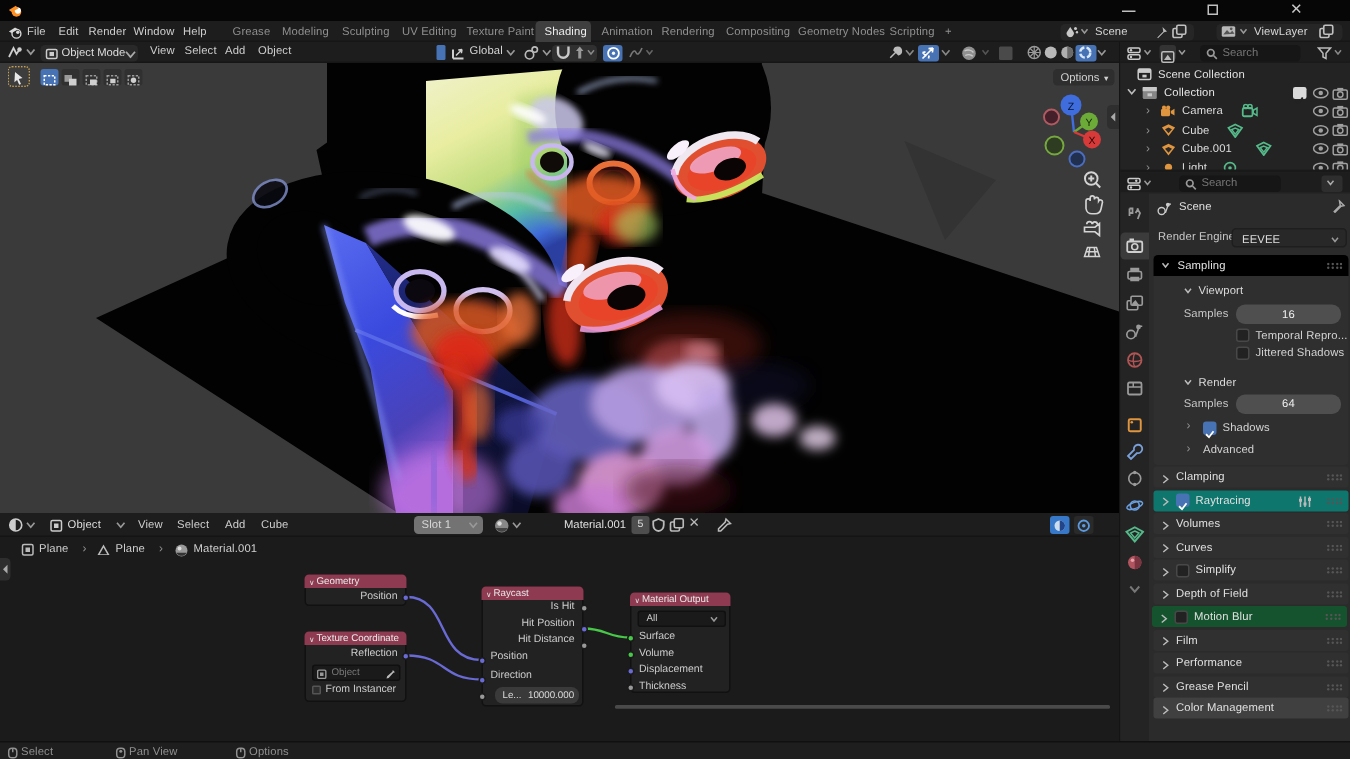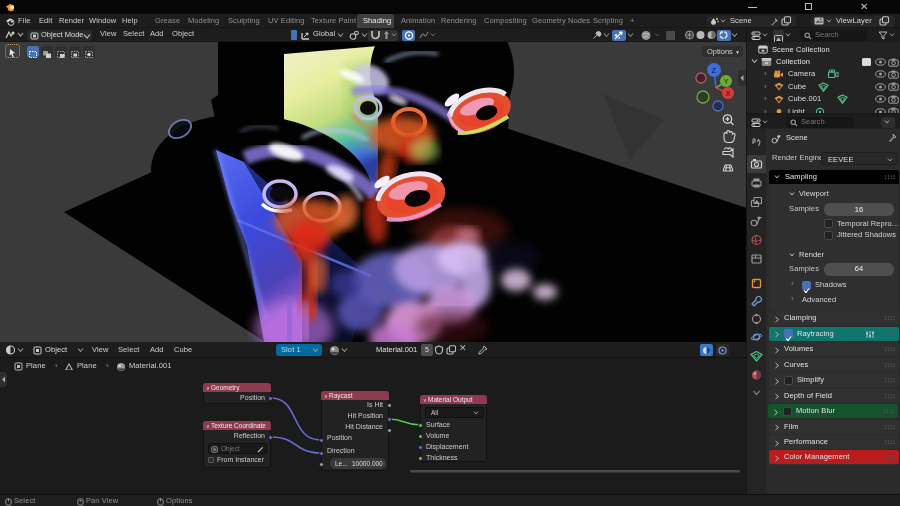--- a/index.html
+++ b/index.html
@@ -392,21 +392,21 @@
         <rect x="3" y="3" width="3" height="3" fill="#ccc"></rect>
       </svg>
     <div class="abs txt" style="left:45px;top:0.5px;color:#dedede">Object</div>
     <svg class="abs" style="left:77px;top:6px" width="8" height="5">
         <path d="M1 0.5 l2.5 3 l2.5 -3" stroke="#999" stroke-width="1.1" fill="none"></path>
       </svg>
     <div class="abs txt" style="left:92px;top:0.5px">View</div>
     <div class="abs txt" style="left:118px;top:0.5px">Select</div>
     <div class="abs txt" style="left:150px;top:0.5px">Add</div>
     <div class="abs txt" style="left:174px;top:0.5px">Cube</div>
-    <div class="abs" style="left:276px;top:2px;width:46px;height:12px;background:#0369a1;border-radius:3px">
+    <div class="abs" style="left:276px;top:2px;width:46px;height:12px;background:#737373;border-radius:3px">
       <div class="abs txt" style="left:5px;top:-1px;color:#d8d8d8">Slot 1</div>
       <svg class="abs" style="left:36px;top:4px" width="8" height="5">
           <path d="M1 0.5 l2.5 3 l2.5 -3" stroke="#999" stroke-width="1.1" fill="none"></path>
         </svg>
     </div>
     <svg class="abs" style="left:329px;top:2.5px" width="11" height="11" viewBox="0 0 11 11">
         <circle cx="5.5" cy="5.5" r="4.5" fill="#888"></circle>
         <circle cx="4" cy="4" r="1.5" fill="#ddd"></circle>
         <path d="M1.5 7 a4.5 4.5 0 0 0 8 0 Z" fill="#444"></path>
       </svg>
@@ -1024,21 +1024,21 @@
               <circle cx="4.5" cy="1" r="0.8"></circle>
               <circle cx="7.5" cy="1" r="0.8"></circle>
               <circle cx="10" cy="1" r="0.8"></circle>
               <circle cx="1.5" cy="3.5" r="0.8"></circle>
               <circle cx="4.5" cy="3.5" r="0.8"></circle>
               <circle cx="7.5" cy="3.5" r="0.8"></circle>
               <circle cx="10" cy="3.5" r="0.8"></circle>
             </g>
           </svg>
         </div>
-        <div class="abs" style="left:3px;top:321px;width:130px;height:14px;background:#b91c1c;border-radius:2px">
+        <div class="abs" style="left:3px;top:336px;width:130px;height:14px;background:#404040;border-radius:2px">
           <svg class="abs" style="left:6px;top:4.5px" width="5" height="7">
             <path d="M0.5 1 l3 2.5 l-3 2.5" stroke="#bbb" stroke-width="1" fill="none"></path>
           </svg>
           <div class="abs txt" style="left:15px;top:0px;color:#e0e0e0">Color Management</div>
           <svg class="abs" style="right:4px;top:5px" width="11" height="5" viewBox="0 0 11 5">
             <g fill="#555">
               <circle cx="1.5" cy="1" r="0.8"></circle>
               <circle cx="4.5" cy="1" r="0.8"></circle>
               <circle cx="7.5" cy="1" r="0.8"></circle>
               <circle cx="10" cy="1" r="0.8"></circle>

